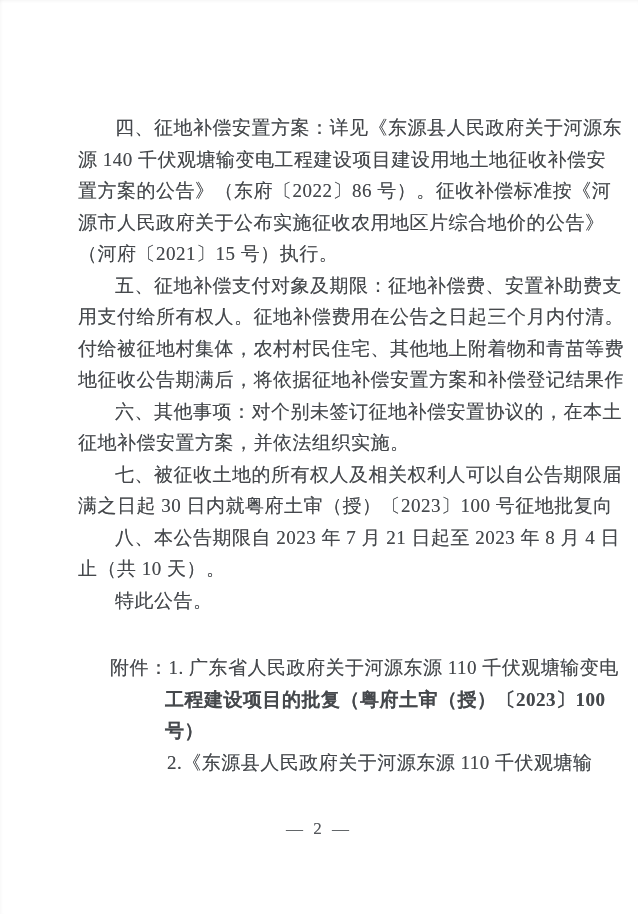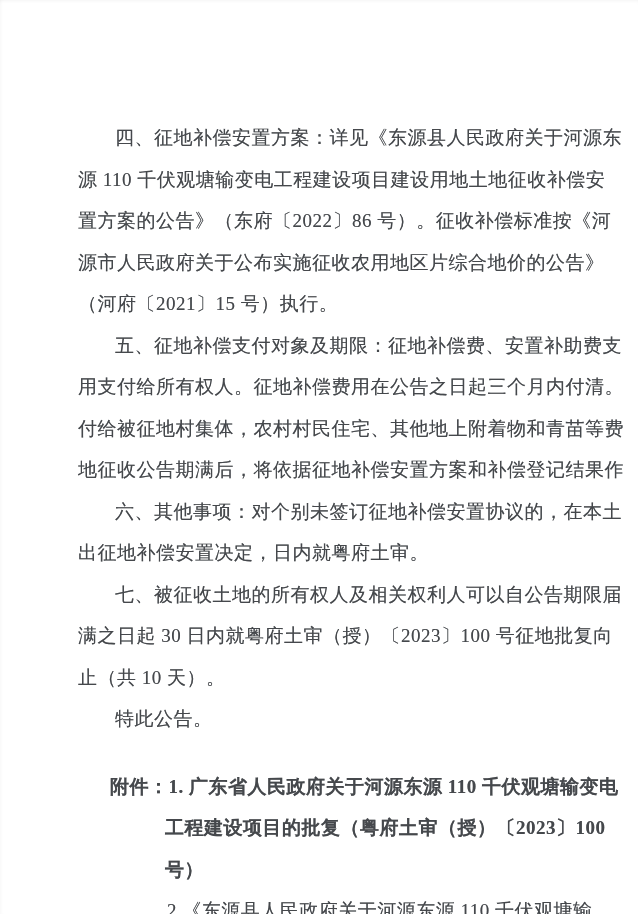--- a/index.html
+++ b/index.html
@@ -25,31 +25,29 @@
     padding: 112px 0 0 78px;
   }
   .line {
     font-size: 19px;
     line-height: 31.5px;
     height: 31.5px;
     color: #45484c;
     letter-spacing: 0.5px;
     white-space: nowrap;
     text-shadow: 0 0 0.4px rgba(69,72,76,0.55);
-    margin-top: 10px;
   }
   .indent {
     padding-left: 37px;
   }
   .attachments {
     margin-top: 36px;
   }
   .att-first {
     padding-left: 32px;
-    font-weight: bold;
   }
   .att-cont {
     padding-left: 87px;
     font-weight: bold;
   }
   .att-item2 {
     padding-left: 89px;
   }
   .page-footer {
     margin-top: 35px;
@@ -66,44 +64,45 @@
   }
 </style>
 </head>
 <body>
 
 <div class="scan-page">
   <div class="notice-body">
 
     <div>
       <div class="line indent">四、征地补偿安置方案：详见《东源县人民政府关于河源东</div>
-      <div class="line">源 110 千伏观塘输变电工程建设项目建设用地土地征收补偿安</div>
+      <div class="line">源 140 千伏观塘输变电工程建设项目建设用地土地征收补偿安</div>
       <div class="line">置方案的公告》（东府〔2022〕86 号）。征收补偿标准按《河</div>
       <div class="line">源市人民政府关于公布实施征收农用地区片综合地价的公告》</div>
       <div class="line">（河府〔2021〕15 号）执行。</div>
     </div>
 
     <div>
       <div class="line indent">五、征地补偿支付对象及期限：征地补偿费、安置补助费支</div>
       <div class="line">用支付给所有权人。征地补偿费用在公告之日起三个月内付清。</div>
       <div class="line">付给被征地村集体，农村村民住宅、其他地上附着物和青苗等费</div>
     </div>
 
     <div>
       <div class="line">地征收公告期满后，将依据征地补偿安置方案和补偿登记结果作</div>
       <div class="line indent">六、其他事项：对个别未签订征地补偿安置协议的，在本土</div>
-      <div class="line">出征地补偿安置决定，日内就粤府土审。</div>
+      <div class="line">征地补偿安置方案，并依法组织实施。</div>
     </div>
 
     <div>
       <div class="line indent">七、被征收土地的所有权人及相关权利人可以自公告期限届</div>
       <div class="line">满之日起 30 日内就粤府土审（授）〔2023〕100 号征地批复向</div>
     </div>
 
     <div>
+      <div class="line indent">八、本公告期限自 2023 年 7 月 21 日起至 2023 年 8 月 4 日</div>
       <div class="line">止（共 10 天）。</div>
     </div>
 
     <div>
       <div class="line indent">特此公告。</div>
     </div>
 
     <div class="attachments">
       <div class="line att-first">附件：1. 广东省人民政府关于河源东源 110 千伏观塘输变电</div>
       <div class="line att-cont">工程建设项目的批复（粤府土审（授）〔2023〕100</div>

